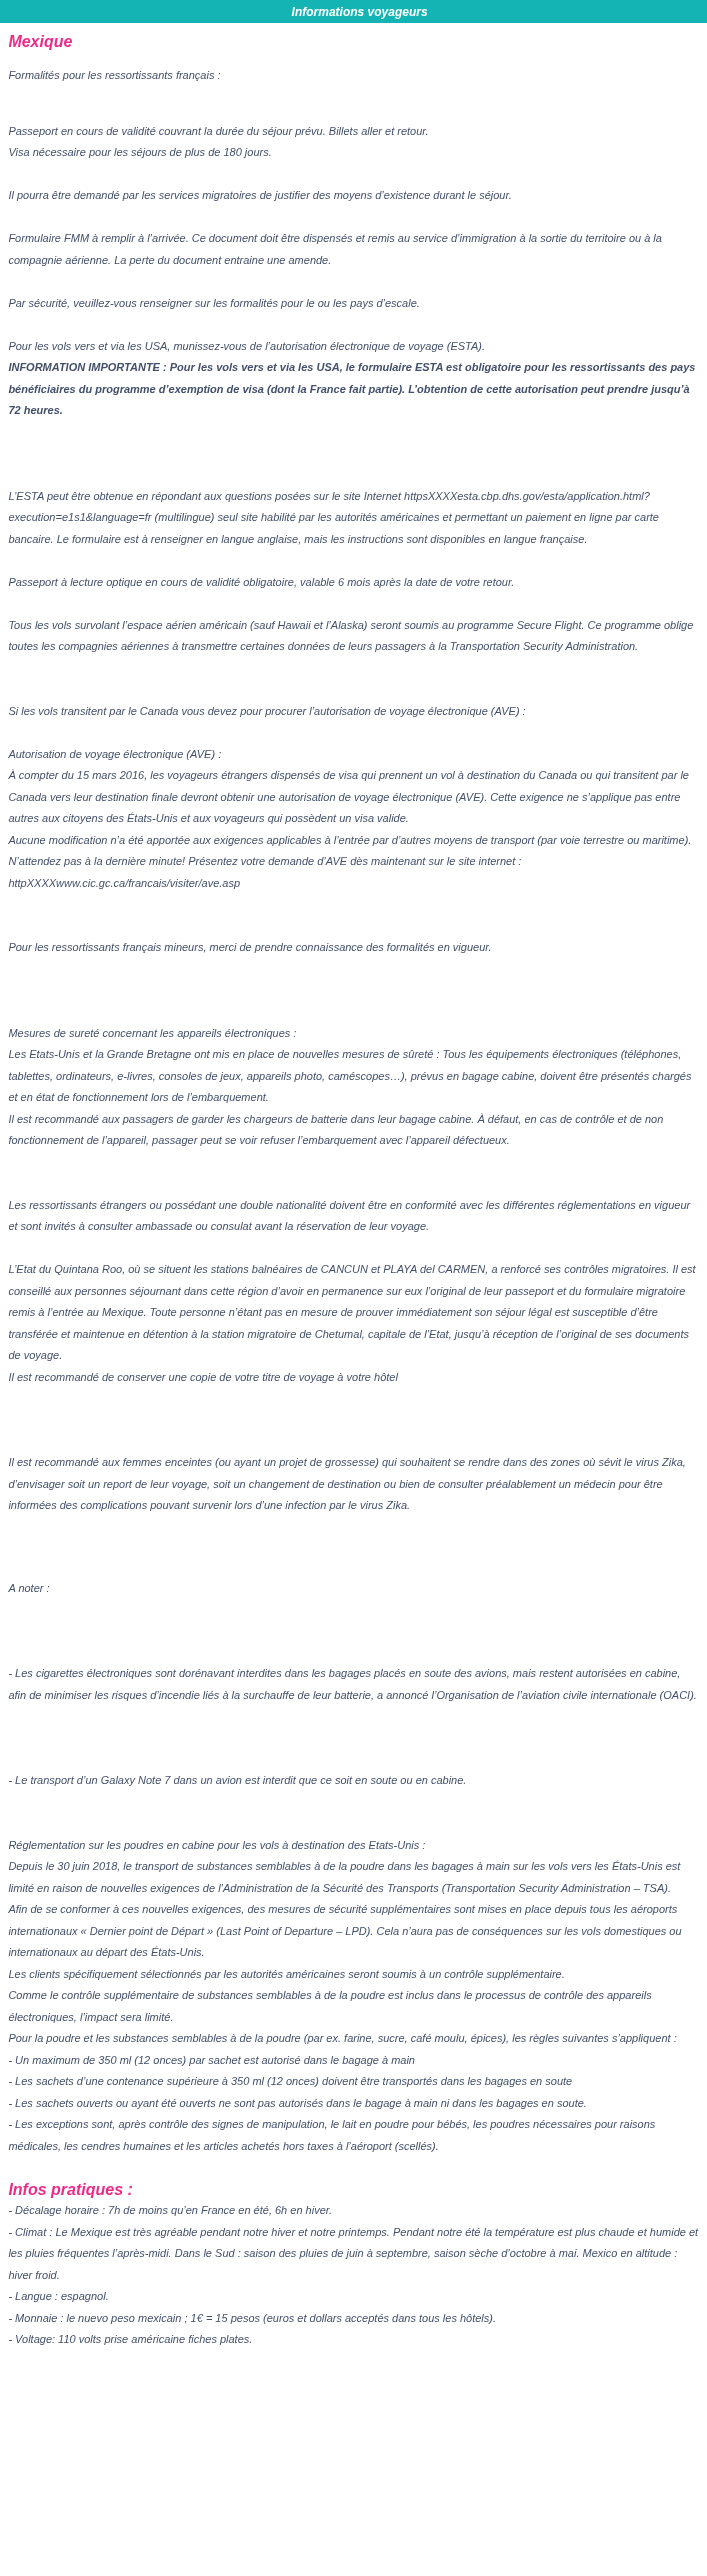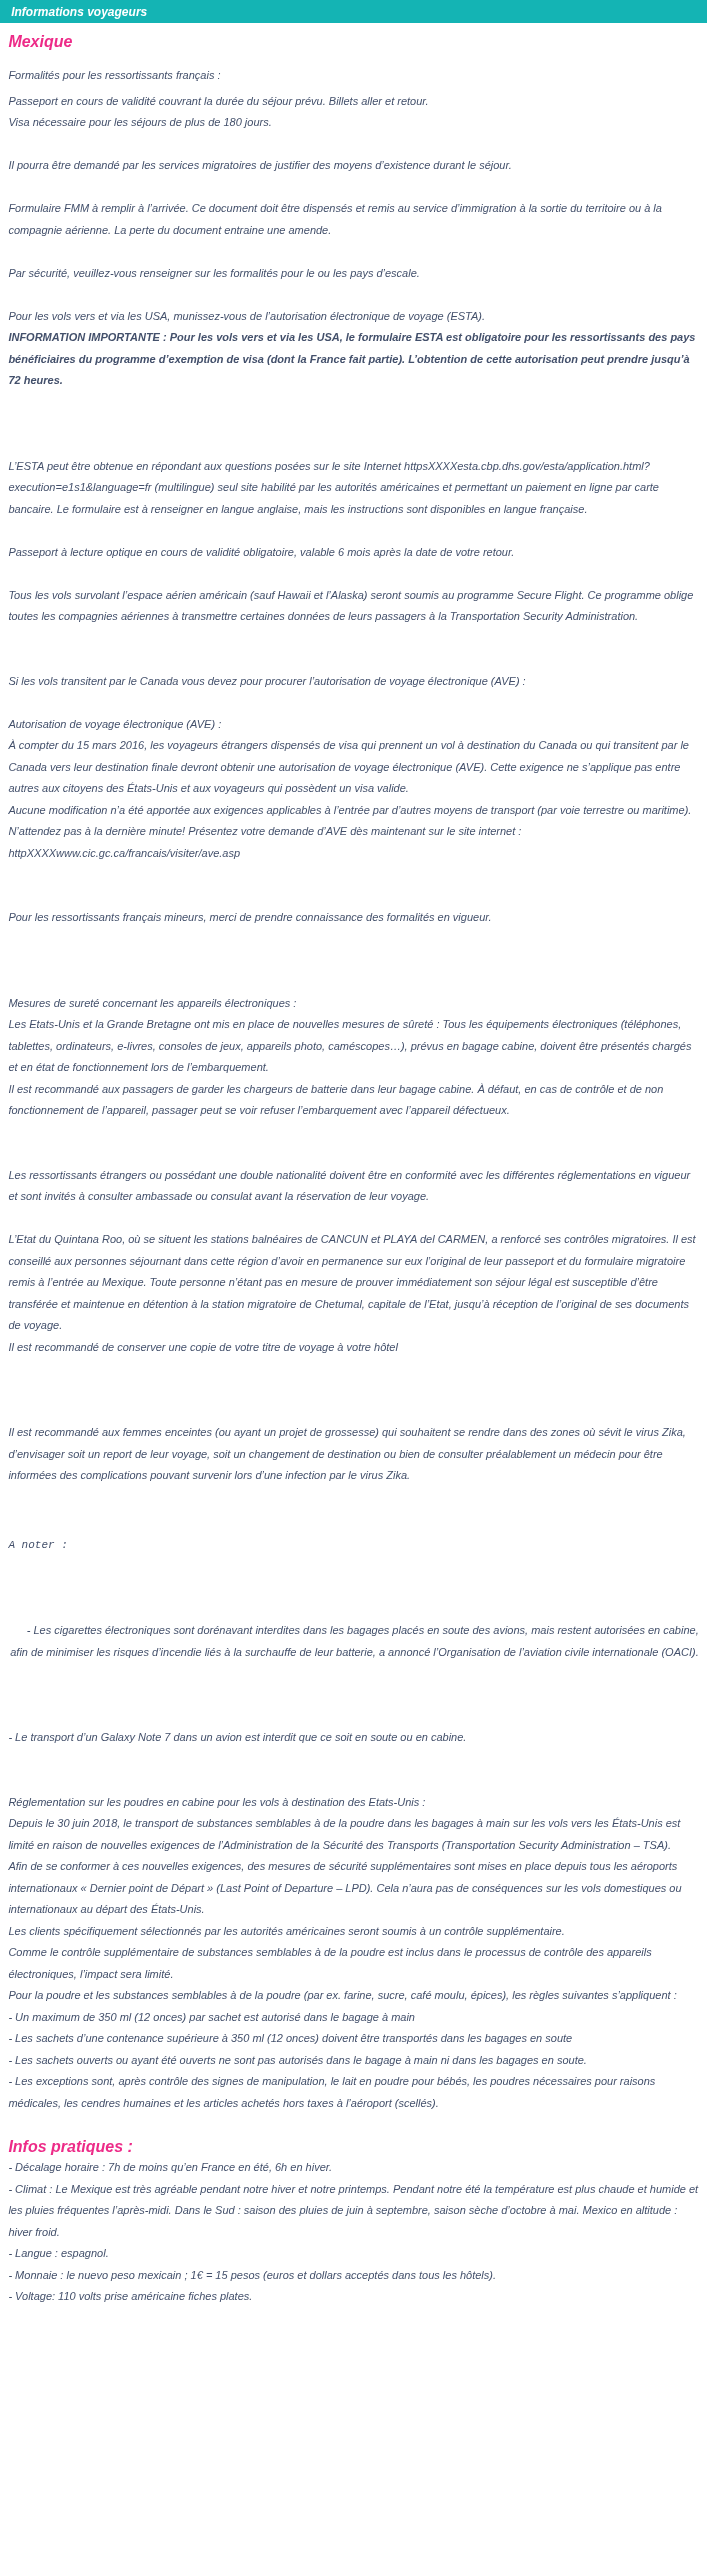--- a/index.html
+++ b/index.html
@@ -9,20 +9,21 @@
     font-family: "Liberation Sans", sans-serif;
   }
   .header-bar {
     background: var(--header-bg, #14b4b4);
     color: var(--header-text, #ffffff);
     font-style: italic;
     font-weight: 700;
     font-size: 12px;
     line-height: 12px;
     padding: 5.6px 0 5.6px 11.2px;
+    text-align: center;
   }
   .page {
     padding: 4.7px 9.3px 24px 8.4px;
   }
   .country-heading {
     color: var(--accent, #ed2b88);
     font-style: italic;
     font-weight: 700;
     font-size: 16px;
     line-height: 19.6px;
@@ -52,21 +53,21 @@
 <body>
 
 <header class="header-bar">
   <span>Informations voyageurs</span>
 </header>
 
 <main class="page">
   <h1 class="country-heading">Mexique</h1>
   <div>
       <p class="para" style="margin-top: 0px;">Formalités pour les ressortissants français :</p>
-      <p class="para" style="margin-top: 4px;">Passeport en cours de validité couvrant la durée du séjour prévu. Billets aller et retour.
+      <p class="para" style="margin-top: 34px;">Passeport en cours de validité couvrant la durée du séjour prévu. Billets aller et retour.
 Visa nécessaire pour les séjours de plus de 180 jours.</p>
       <p class="para" style="margin-top: 21.5px;">Il pourra être demandé par les services migratoires de justifier des moyens d’existence durant le séjour.</p>
       <p class="para" style="margin-top: 21.5px;">Formulaire FMM à remplir à l’arrivée. Ce document doit être dispensés et remis au service d’immigration à la sortie du territoire ou à la compagnie aérienne. La perte du document entraine une amende.</p>
       <p class="para" style="margin-top: 21.5px;">Par sécurité, veuillez-vous renseigner sur les formalités pour le ou les pays d’escale.</p>
       <p class="para" style="margin-top: 21.5px;">Pour les vols vers et via les USA, munissez-vous de l’autorisation électronique de voyage (ESTA).</p>
       <p class="para bold" style="">INFORMATION IMPORTANTE : Pour les vols vers et via les USA, le formulaire ESTA est obligatoire pour les ressortissants des pays bénéficiaires du programme d’exemption de visa (dont la France fait partie). L’obtention de cette autorisation peut prendre jusqu’à 72 heures.</p>
       <p class="para" style="margin-top: 64px;">L’ESTA peut être obtenue en répondant aux questions posées sur le site Internet httpsXXXXesta.cbp.dhs.gov/esta/application.html?execution=e1s1&amp;language=fr (multilingue) seul site habilité par les autorités américaines et permettant un paiement en ligne par carte bancaire. Le formulaire est à renseigner en langue anglaise, mais les instructions sont disponibles en langue française.</p>
       <p class="para" style="margin-top: 21.5px;">Passeport à lecture optique en cours de validité obligatoire, valable 6 mois après la date de votre retour.</p>
       <p class="para" style="margin-top: 21.5px;">Tous les vols survolant l’espace aérien américain (sauf Hawaii et l’Alaska) seront soumis au programme Secure Flight. Ce programme oblige toutes les compagnies aériennes à transmettre certaines données de leurs passagers à la Transportation Security Administration.</p>
       <p class="para" style="margin-top: 43px;">Si les vols transitent par le Canada vous devez pour procurer l’autorisation de voyage électronique (AVE) :</p>
@@ -76,22 +77,22 @@
 N’attendez pas à la dernière minute! Présentez votre demande d’AVE dès maintenant sur le site internet :
 httpXXXXwww.cic.gc.ca/francais/visiter/ave.asp</p>
       <p class="para" style="margin-top: 43px;">Pour les ressortissants français mineurs, merci de prendre connaissance des formalités en vigueur.</p>
       <p class="para" style="margin-top: 64px;">Mesures de sureté concernant les appareils électroniques :
 Les Etats-Unis et la Grande Bretagne ont mis en place de nouvelles mesures de sûreté : Tous les équipements électroniques (téléphones, tablettes, ordinateurs, e-livres, consoles de jeux, appareils photo, caméscopes…), prévus en bagage cabine, doivent être présentés chargés et en état de fonctionnement lors de l’embarquement.
 Il est recommandé aux passagers de garder les chargeurs de batterie dans leur bagage cabine. À défaut, en cas de contrôle et de non fonctionnement de l’appareil, passager peut se voir refuser l’embarquement avec l’appareil défectueux.</p>
       <p class="para" style="margin-top: 43px;">Les ressortissants étrangers ou possédant une double nationalité doivent être en conformité avec les différentes réglementations en vigueur et sont invités à consulter ambassade ou consulat avant la réservation de leur voyage.</p>
       <p class="para" style="margin-top: 21.5px;">L’Etat du Quintana Roo, où se situent les stations balnéaires de CANCUN et PLAYA del CARMEN, a renforcé ses contrôles migratoires. Il est conseillé aux personnes séjournant dans cette région d’avoir en permanence sur eux l’original de leur passeport et du formulaire migratoire remis à l’entrée au Mexique. Toute personne n’étant pas en mesure de prouver immédiatement son séjour légal est susceptible d’être transférée et maintenue en détention à la station migratoire de Chetumal, capitale de l’Etat, jusqu’à réception de l’original de ses documents de voyage.
 Il est recommandé de conserver une copie de votre titre de voyage à votre hôtel</p>
       <p class="para" style="margin-top: 64px;">Il est recommandé aux femmes enceintes (ou ayant un projet de grossesse) qui souhaitent se rendre dans des zones où sévit le virus Zika, d’envisager soit un report de leur voyage, soit un changement de destination ou bien de consulter préalablement un médecin pour être informées des complications pouvant survenir lors d’une infection par le virus Zika.</p>
-      <p class="para" style="margin-top: 48px; font-family: Liberation Mono, monospace;">A noter :</p>
-      <p class="para" style="margin-top: 64px; text-align: right;">- Les cigarettes électroniques sont dorénavant interdites dans les bagages placés en soute des avions, mais restent autorisées en cabine, afin de minimiser les risques d’incendie liés à la surchauffe de leur batterie, a annoncé l’Organisation de l’aviation civile internationale (OACI).</p>
+      <p class="para" style="margin-top: 61px;">A noter :</p>
+      <p class="para" style="margin-top: 64px;">- Les cigarettes électroniques sont dorénavant interdites dans les bagages placés en soute des avions, mais restent autorisées en cabine, afin de minimiser les risques d’incendie liés à la surchauffe de leur batterie, a annoncé l’Organisation de l’aviation civile internationale (OACI).</p>
       <p class="para" style="margin-top: 64px;">- Le transport d’un Galaxy Note 7 dans un avion est interdit que ce soit en soute ou en cabine.</p>
       <p class="para" style="margin-top: 43px; font-style: italic;">Réglementation sur les poudres en cabine pour les vols à destination des Etats-Unis :
 Depuis le 30 juin 2018, le transport de substances semblables à de la poudre dans les bagages à main sur les vols vers les États-Unis est limité en raison de nouvelles exigences de l’Administration de la Sécurité des Transports (Transportation Security Administration – TSA).
 Afin de se conformer à ces nouvelles exigences, des mesures de sécurité supplémentaires sont mises en place depuis tous les aéroports internationaux « Dernier point de Départ » (Last Point of Departure – LPD). Cela n’aura pas de conséquences sur les vols domestiques ou internationaux au départ des États-Unis.
 Les clients spécifiquement sélectionnés par les autorités américaines seront soumis à un contrôle supplémentaire.
 Comme le contrôle supplémentaire de substances semblables à de la poudre est inclus dans le processus de contrôle des appareils électroniques, l’impact sera limité.
 Pour la poudre et les substances semblables à de la poudre (par ex. farine, sucre, café moulu, épices), les règles suivantes s’appliquent :
 - Un maximum de 350 ml (12 onces) par sachet est autorisé dans le bagage à main
 - Les sachets d’une contenance supérieure à 350 ml (12 onces) doivent être transportés dans les bagages en soute
 - Les sachets ouverts ou ayant été ouverts ne sont pas autorisés dans le bagage à main ni dans les bagages en soute.

